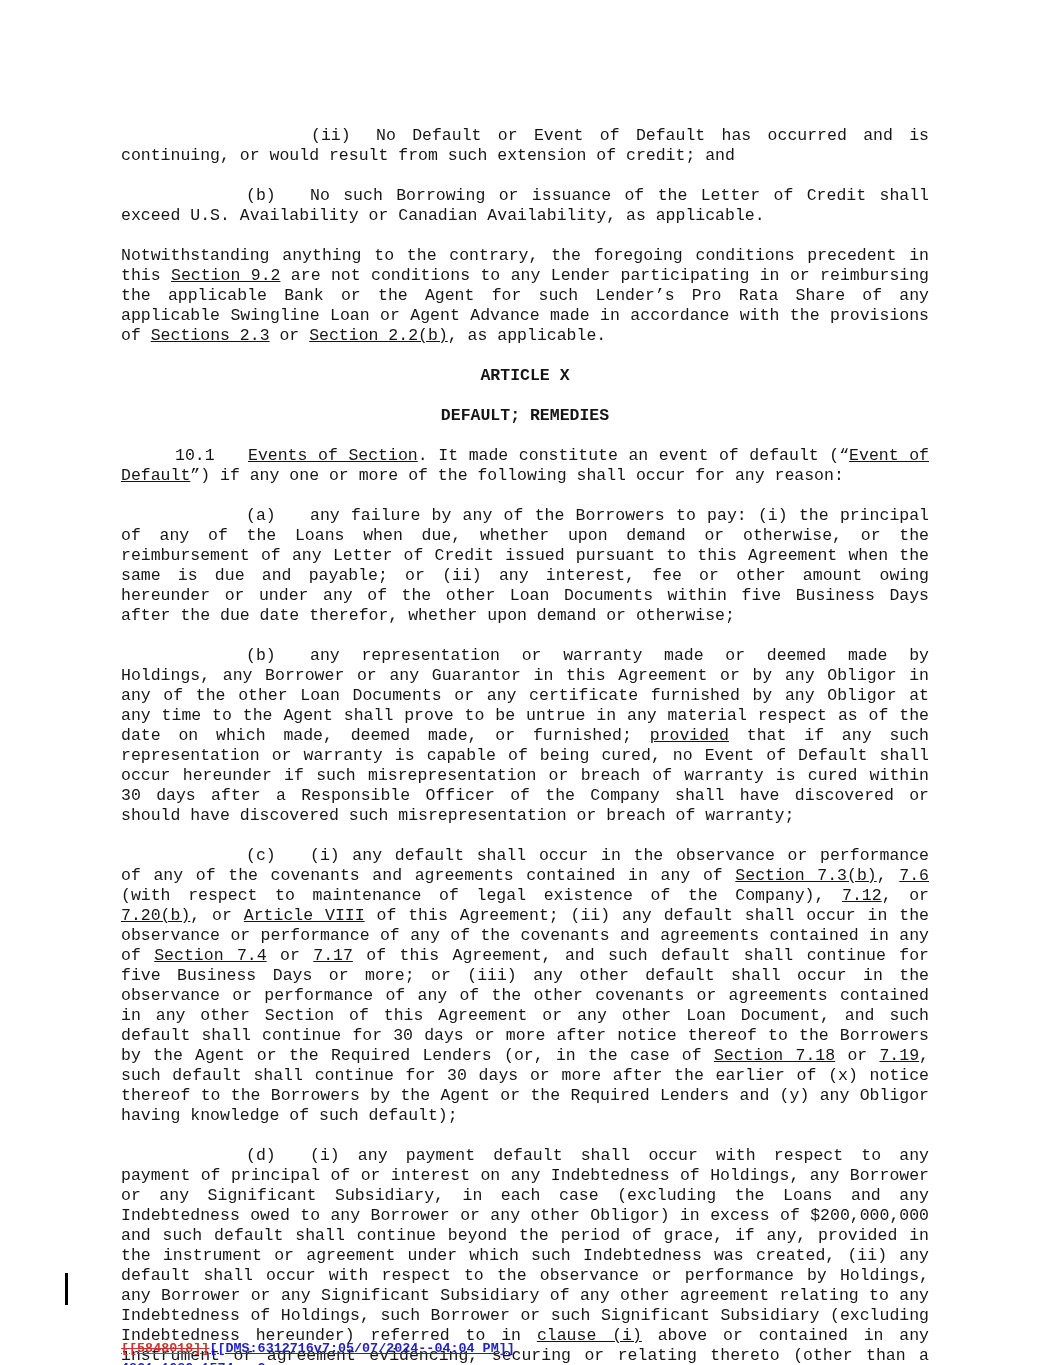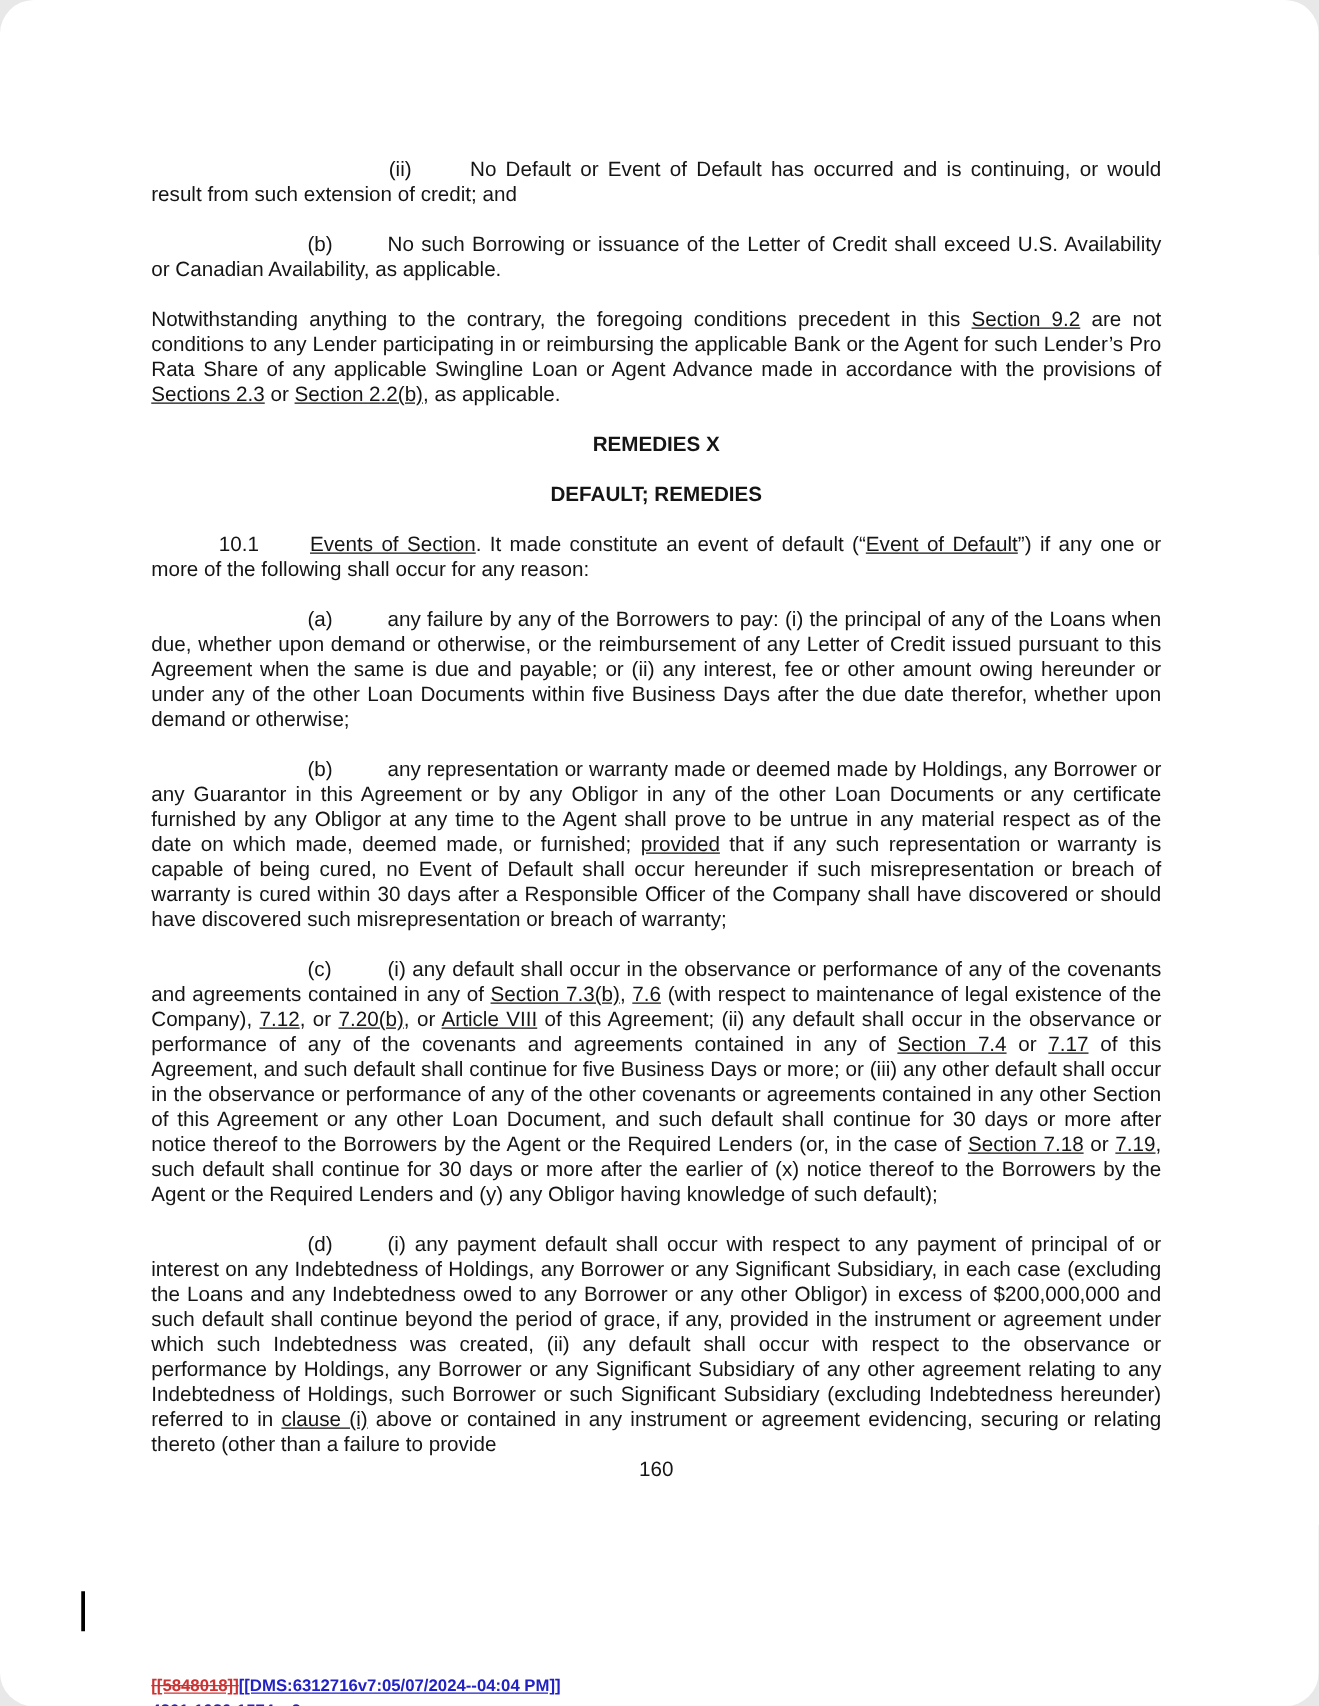--- a/index.html
+++ b/index.html
@@ -6,25 +6,24 @@
     --text-color:#151515;
     --footer-red:#cc3333;
     --footer-blue:#2222c4;
     --page-bg:#ffffff;
   }
   html,body{margin:0;padding:0;background:#e8e8e8;}
   .page{
     position:relative;
     width:1055px;height:1365px;
     background:var(--page-bg);
-    font-family:Liberation Sans, sans-serif;
+    font-family:Liberation Mono, monospace;
     font-size:16.5px;line-height:20px;color:var(--text-color);
     overflow:hidden;
     margin:0 auto;
-    border-radius:27px;
   }
   .content{
     position:absolute;left:121px;top:126px;width:808px;
   }
   p.para{
     margin:0 0 20px 0;
     text-align:justify;
   }
   p.para.mb0{margin-bottom:0;}
   .ind-rom{text-indent:190px;}
@@ -66,21 +65,21 @@
 <div class="page">
   <div class="content">
 
     <p class="para ind-rom"><span class="lbl lbl-rom">(ii)</span><span><span>No Default or Event of Default has occurred and is continuing, or would result from such extension of credit; and</span></span></p>
 
 
     <p class="para ind-let"><span class="lbl lbl-let">(b)</span><span><span>No such Borrowing or issuance of the Letter of Credit shall exceed U.S. Availability or Canadian Availability, as applicable.</span></span></p>
 
     <p class="para"><span><span>Notwithstanding anything to the contrary, the foregoing conditions precedent in this </span><span class="seg-u">Section 9.2</span><span> are not conditions to any Lender participating in or reimbursing the applicable Bank or the Agent for such Lender’s Pro Rata Share of any applicable Swingline Loan or Agent Advance made in accordance with the provisions of </span><span class="seg-u">Sections 2.3</span><span> or </span><span class="seg-u">Section 2.2(b)</span><span>, as applicable.</span></span></p>
 
-    <p class="heading">REMEDIES X</p>
+    <p class="heading">ARTICLE X</p>
 
     <p class="heading">DEFAULT; REMEDIES</p>
 
     <p class="para ind-num"><span class="lbl lbl-num">10.1</span><span><span class="seg-u">Events of Section</span><span>.  It made constitute an event of default (“</span><span class="seg-u">Event of Default</span><span>”) if any one or more of the following shall occur for any reason:</span></span></p>
 
     <p class="para ind-let"><span class="lbl lbl-let">(a)</span><span><span>any failure by any of the Borrowers to pay:  (i) the principal of any of the Loans when due, whether upon demand or otherwise, or the reimbursement of any Letter of Credit issued pursuant to this Agreement when the same is due and payable; or (ii) any interest, fee or other amount owing hereunder or under any of the other Loan Documents within five Business Days after the due date therefor, whether upon demand or otherwise;</span></span></p>
 
     <p class="para ind-let"><span class="lbl lbl-let">(b)</span><span><span>any representation or warranty made or deemed made by Holdings, any Borrower or any Guarantor in this Agreement or by any Obligor in any of the other Loan Documents or any certificate furnished by any Obligor at any time to the Agent shall prove to be untrue in any material respect as of the date on which made, deemed made, or furnished; </span><span class="seg-u">provided</span><span> that if any such representation or warranty is capable of being cured, no Event of Default shall occur hereunder if such misrepresentation or breach of warranty is cured within 30 days after a Responsible Officer of the Company shall have discovered or should have discovered such misrepresentation or breach of warranty;</span></span></p>
 
     <p class="para ind-let"><span class="lbl lbl-let">(c)</span><span><span>(i) any default shall occur in the observance or performance of any of the covenants and agreements contained in any of </span><span class="seg-u">Section 7.3(b)</span><span>, </span><span class="seg-u">7.6</span><span> (with respect to maintenance of legal existence of the Company), </span><span class="seg-u">7.12</span><span>, or </span><span class="seg-u">7.20(b)</span><span>, or </span><span class="seg-u">Article VIII</span><span> of this Agreement; (ii) any default shall occur in the observance or performance of any of the covenants and agreements contained in any of </span><span class="seg-u">Section 7.4</span><span> or </span><span class="seg-u">7.17</span><span> of this Agreement, and such default shall continue for five Business Days or more; or (iii) any other default shall occur in the observance or performance of any of the other covenants or agreements contained in any other Section of this Agreement or any other Loan Document, and such default shall continue for 30 days or more after notice thereof to the Borrowers by the Agent or the Required Lenders (or, in the case of </span><span class="seg-u">Section 7.18</span><span> or </span><span class="seg-u">7.19</span><span>, such default shall continue for 30 days or more after the earlier of (x) notice thereof to the Borrowers by the Agent or the Required Lenders and (y) any Obligor having knowledge of such default);</span></span></p>

